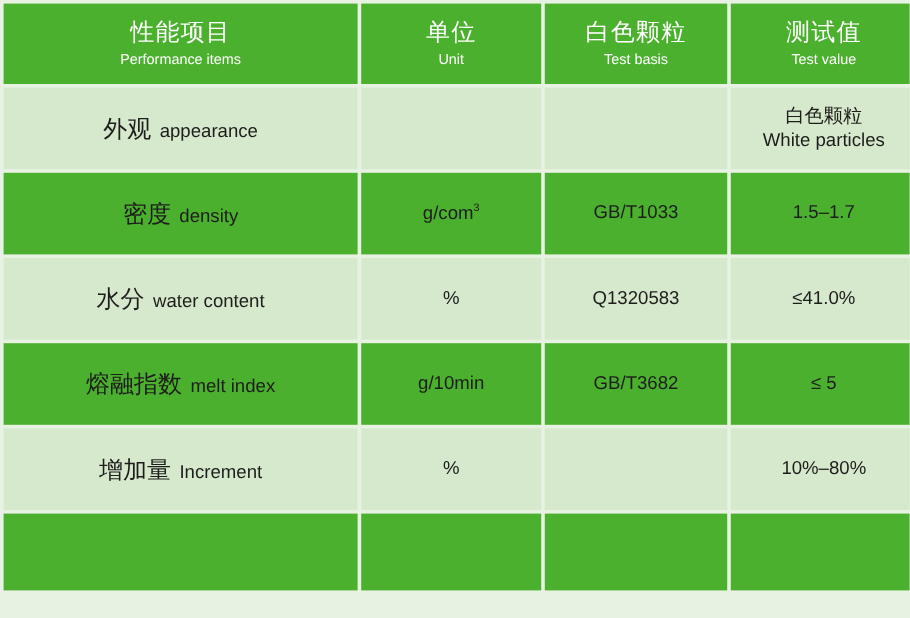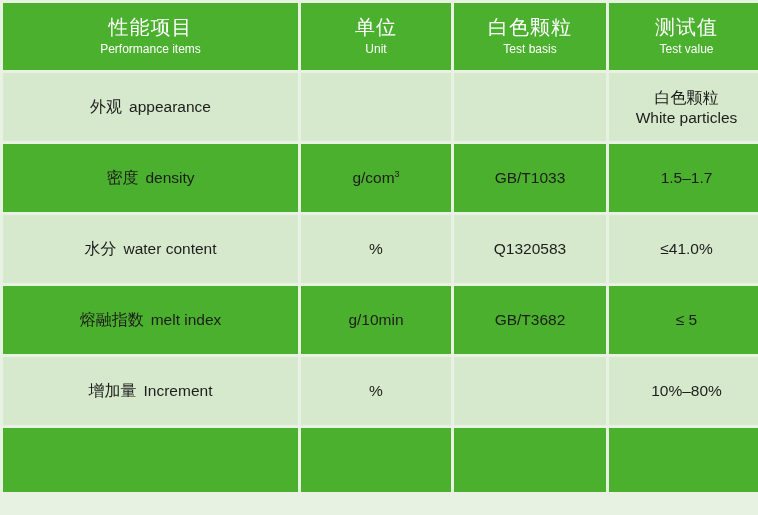--- a/index.html
+++ b/index.html
@@ -65,21 +65,21 @@
   }
   .row-dark td, .row-light td {
     height: 68px;
     font-size: 15.5px;
   }
   .row-tail td {
     background: #4cb02f;
     height: 64px;
   }
   .cell-cn {
-    font-size: 16px;
+    font-size: 20px;
   }
   .cell-sp {
     display: inline-block;
     width: 7px;
   }
   .two-line .l1 {
     display: block;
     font-size: 16px;
     line-height: 21px;
   }

